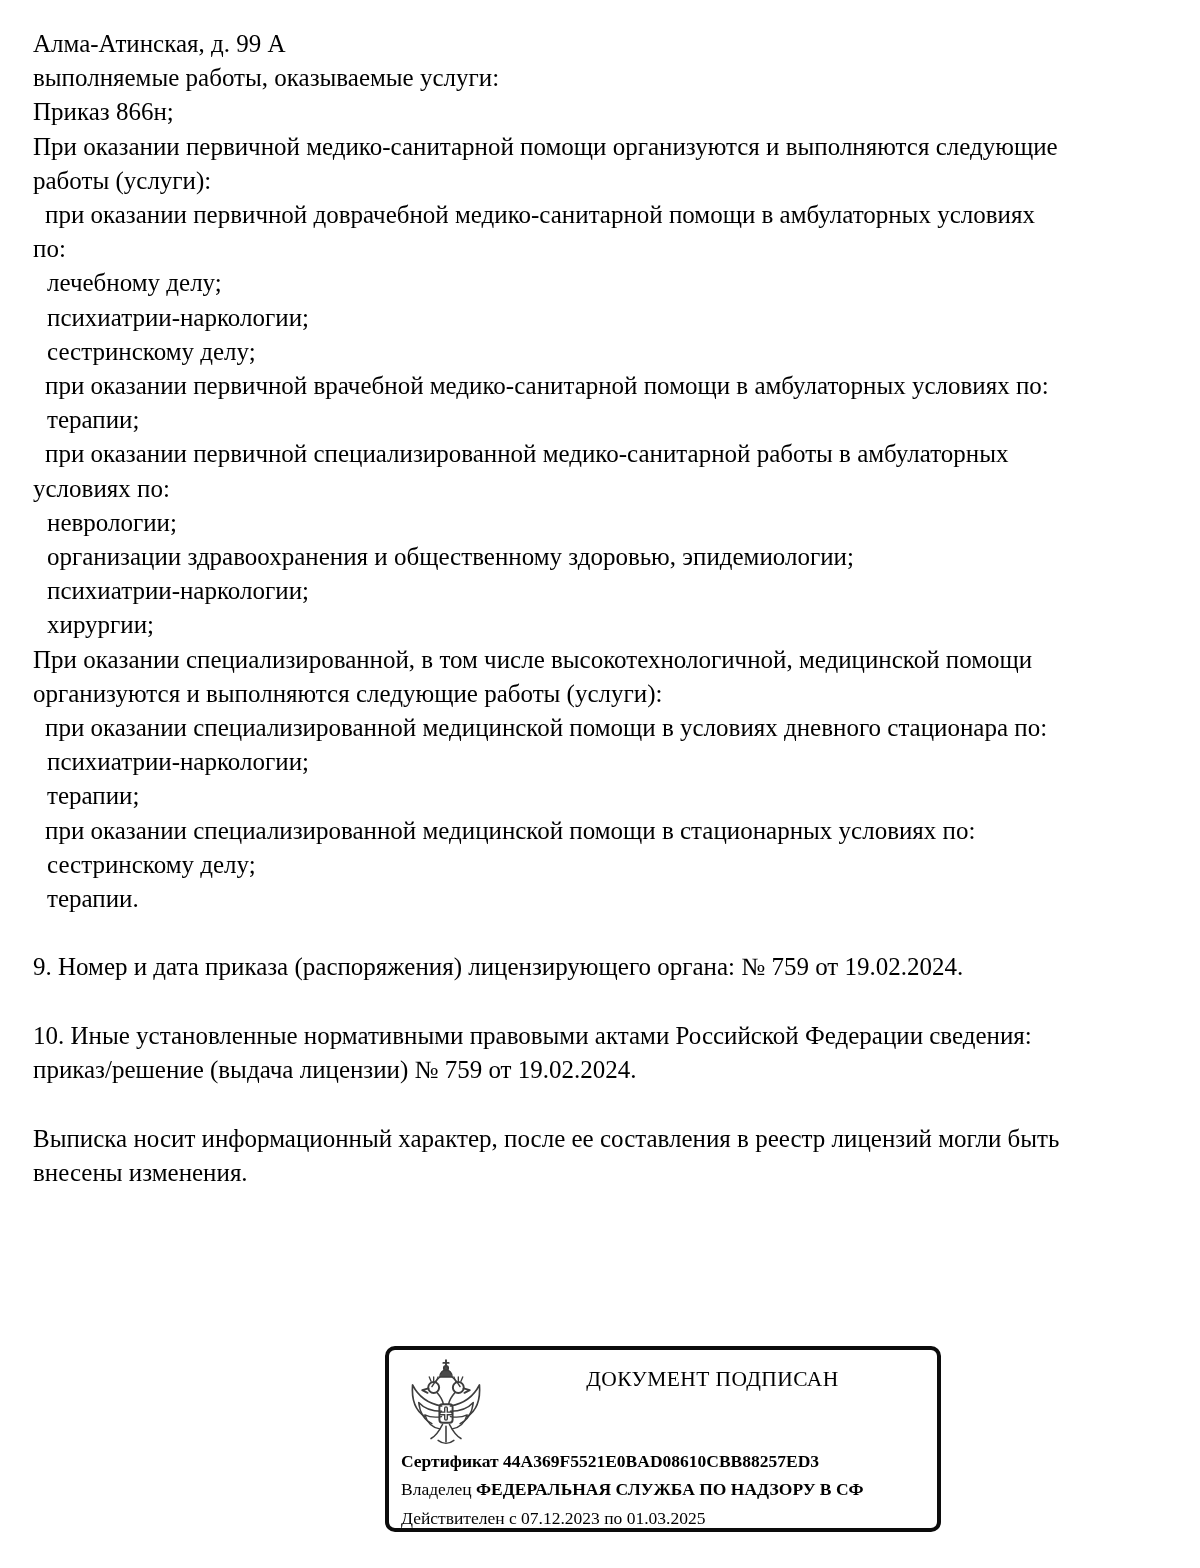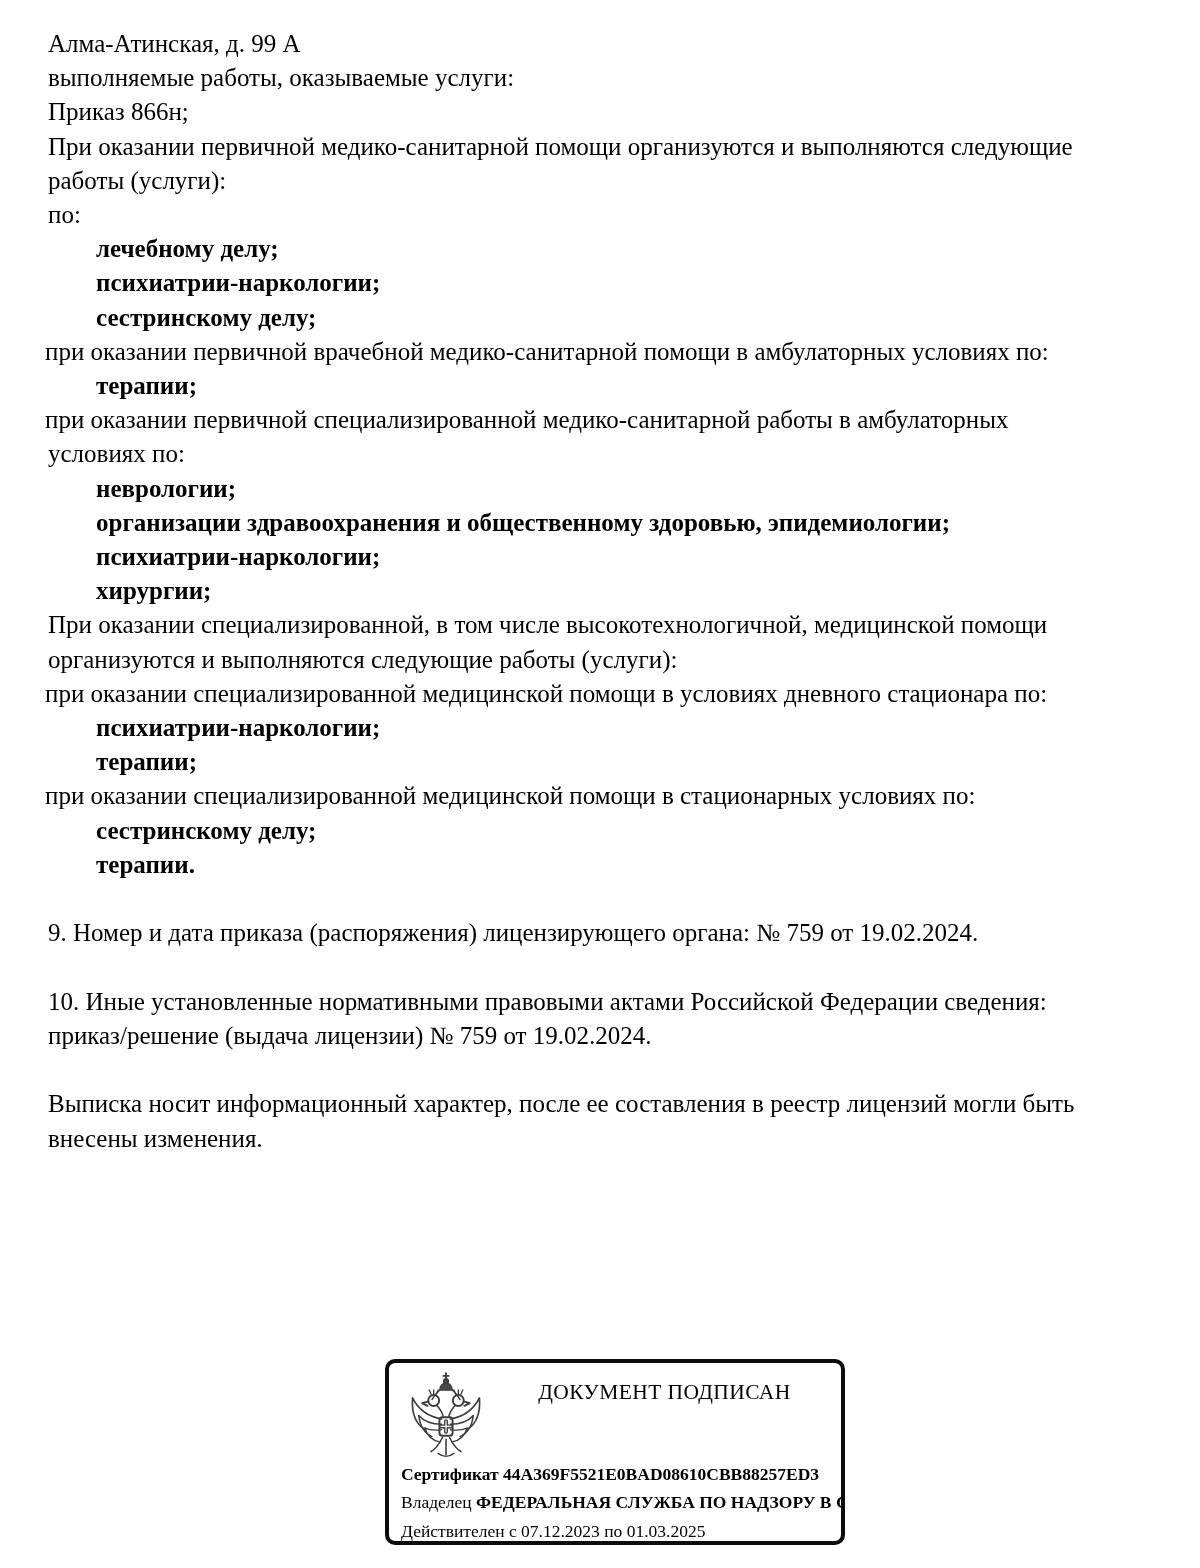--- a/index.html
+++ b/index.html
@@ -16,38 +16,37 @@
   
   .doc {
     position: absolute;
     left: 0;
     top: 27px;
     width: 1200px;
   }
   .line {
     font-size: 25px;
     line-height: 34.2px;
-    padding-left: 48px;
+    padding-left: 33px;
     white-space: nowrap;
   }
   .line.ind1 { padding-left: 45px; }
-  .line.ind2 { padding-left: 96px; font-weight: bold; }
+  .line.ind2 { padding-left: 47px; }
 
   
   .stamp {
     position: absolute;
     left: 385px;
     top: 1346px;
-    width: 460px;
+    width: 556px;
     height: 186px;
     border: 4px solid #0c0c0c;
     border-radius: 10px;
     background: #ffffff;
     overflow: hidden;
-    margin-top: 13px;
   }
   .emblem {
     position: absolute;
     left: 13px;
     top: 8px;
     width: 88px;
     height: 96px;
   }
   .stamp-title {
     position: absolute;
@@ -74,20 +73,21 @@
 </style>
 </head>
 <body>
 
 <div class="doc">
     <div class="line">Алма-Атинская, д. 99 А</div>
     <div class="line">выполняемые работы, оказываемые услуги:</div>
     <div class="line">Приказ 866н;</div>
     <div class="line">При оказании первичной медико-санитарной помощи организуются и выполняются следующие</div>
     <div class="line">работы (услуги):</div>
+    <div class="line ind1">при оказании первичной доврачебной медико-санитарной помощи в амбулаторных условиях</div>
     <div class="line">по:</div>
     <div class="line ind2">лечебному делу;</div>
     <div class="line ind2">психиатрии-наркологии;</div>
     <div class="line ind2">сестринскому делу;</div>
     <div class="line ind1">при оказании первичной врачебной медико-санитарной помощи в амбулаторных условиях по:</div>
     <div class="line ind2">терапии;</div>
     <div class="line ind1">при оказании первичной специализированной медико-санитарной работы в амбулаторных</div>
     <div class="line">условиях по:</div>
     <div class="line ind2">неврологии;</div>
     <div class="line ind2">организации здравоохранения и общественному здоровью, эпидемиологии;</div>

